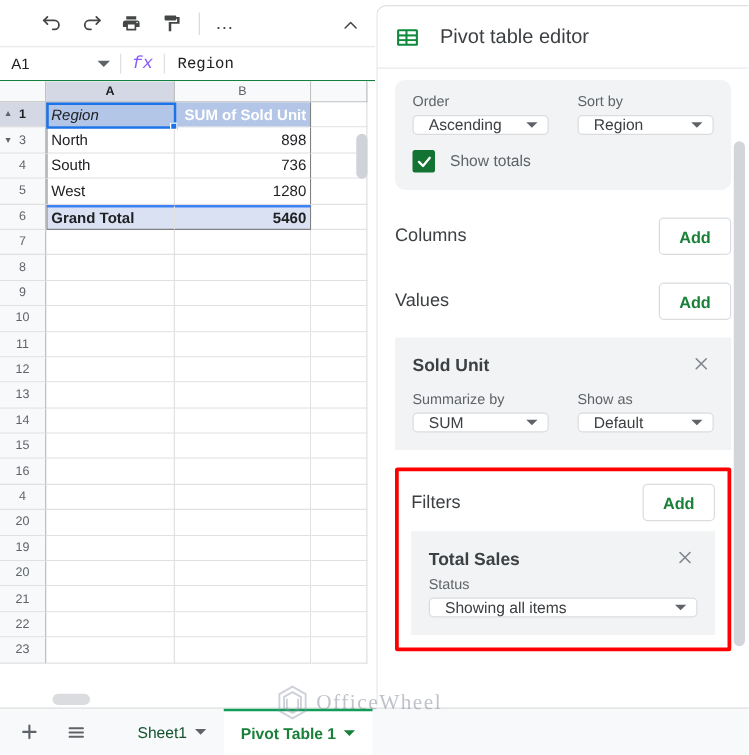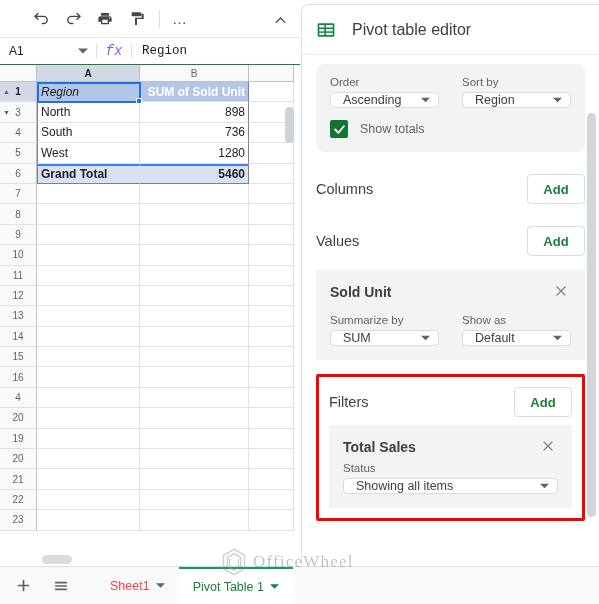--- a/index.html
+++ b/index.html
@@ -128,24 +128,24 @@
     background:#f8f9fa; border-top:1px solid #e0e0e0;
     display:flex; align-items:center;
   }
   .tab-icon-btn {
     width:30px; height:30px; margin-left:8px;
     display:flex; align-items:center; justify-content:center; cursor:pointer;
     border-radius:50%; color:#5f6368;
   }
   .sheet-tab {
     height:38px; display:flex; align-items:center; gap:6px;
-    padding:0 14px; font-size:12.5px; color:#ef4444; cursor:pointer;
+    padding:0 14px; font-size:12.5px; color:#14532d; cursor:pointer;
   }
   .sheet-tab.active {
-    background:#fff; color:#188038; font-weight:normal;
+    background:#fff; color:#188038; font-weight:bold;
     border-top:2px solid #0f9d58;
   }
   .tab-caret { font-size:8px; }
 
   
   #watermark {
     position:absolute; left:219px; top:547px; width:160px; height:30px;
     display:flex; align-items:center; gap:4px; opacity:.42; pointer-events:none;
     z-index: 30;
   }

